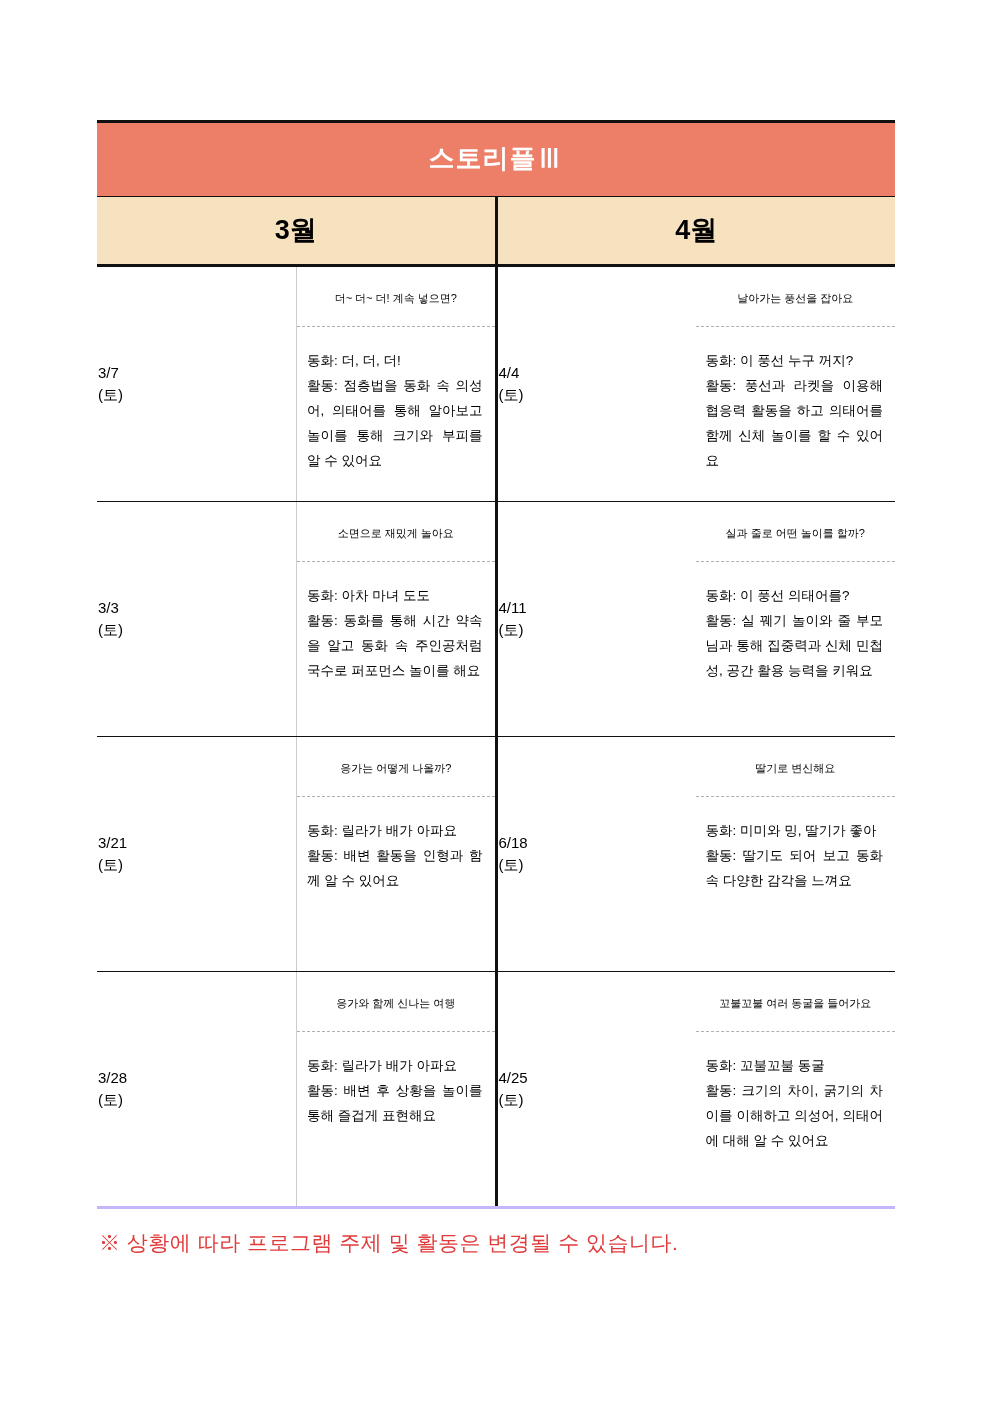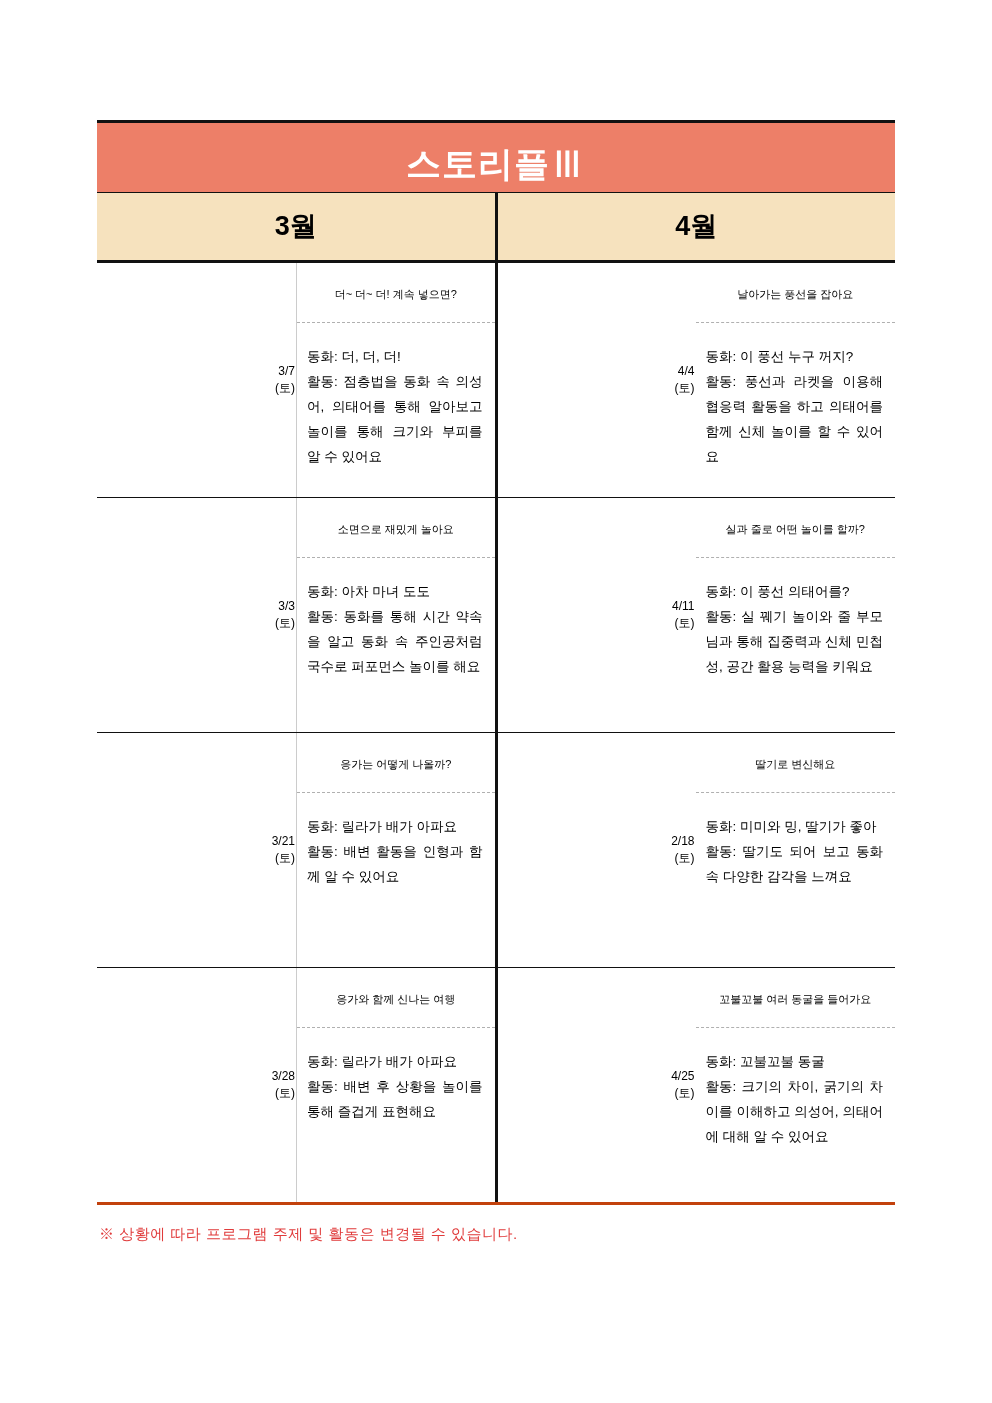--- a/index.html
+++ b/index.html
@@ -22,43 +22,43 @@
   }
   table.schedule {
     border-collapse: collapse;
     width: 798px;
     table-layout: fixed;
   }
   .title-cell {
     background: #ed7f68;
     color: #ffffff;
     text-align: center;
-    font-size: 35px;
+    font-size: 26px;
     font-weight: bold;
     letter-spacing: 1px;
-    padding: 18px 0 4px 0;
+    padding: 18px 0 20px 0;
     border-top: 3px solid #111111;
     border-bottom: 1px solid #111111;
   }
   .month-cell {
     background: #f6e2be;
     text-align: center;
     font-size: 27px;
     font-weight: bold;
     padding: 15px 0 16px 0;
     border-bottom: 3px solid #111111;
   }
   .month-cell.left {
     border-right: 3px solid #111111;
   }
   td.date {
     width: 108px;
-    text-align: right;
+    text-align: left;
     vertical-align: middle;
-    font-size: 12px;
+    font-size: 15px;
     line-height: 1.45;
     border-bottom: 1px solid #111111;
   }
   td.date.left-col {
     border-right: 1px solid #cccccc;
   }
   td.content {
     vertical-align: top;
     padding: 0;
     border-bottom: 1px solid #111111;
@@ -89,26 +89,26 @@
     padding: 22px 12px 14px 10px;
     text-align: justify;
     flex: 1;
   }
   .detail div {
     margin: 0;
   }
   .footnote {
     margin-top: 20px;
     color: #e03b3b;
-    font-size: 15px;
+    font-size: 21px;
     letter-spacing: 0.5px;
     padding-left: 2px;
   }
   tr.last td {
-    border-bottom: 3px solid #c2410c;
+    border-bottom: 3px solid #c4b5fd;
   }
 </style>
 </head>
 <body>
 
 <div class="page">
   <table class="schedule">
     <tbody>
       <tr>
         <td class="title-cell" colspan="4">스토리플Ⅲ</td>
@@ -184,21 +184,21 @@
         <td class="content left-col">
           <div class="row-wrap">
             <div class="topic">응가는 어떻게 나올까?</div>
             <div class="detail">
               <div>동화: 릴라가 배가 아파요</div>
               <div>활동: 배변 활동을 인형과 함께 알 수 있어요</div>
             </div>
           </div>
         </td>
         <td class="date">
-          <div>2/18</div>
+          <div>6/18</div>
           <div>(토)</div>
         </td>
         <td class="content right-col">
           <div class="row-wrap">
             <div class="topic">딸기로 변신해요</div>
             <div class="detail">
               <div>동화: 미미와 밍, 딸기가 좋아</div>
               <div>활동: 딸기도 되어 보고 동화 속 다양한 감각을 느껴요</div>
             </div>
           </div>

